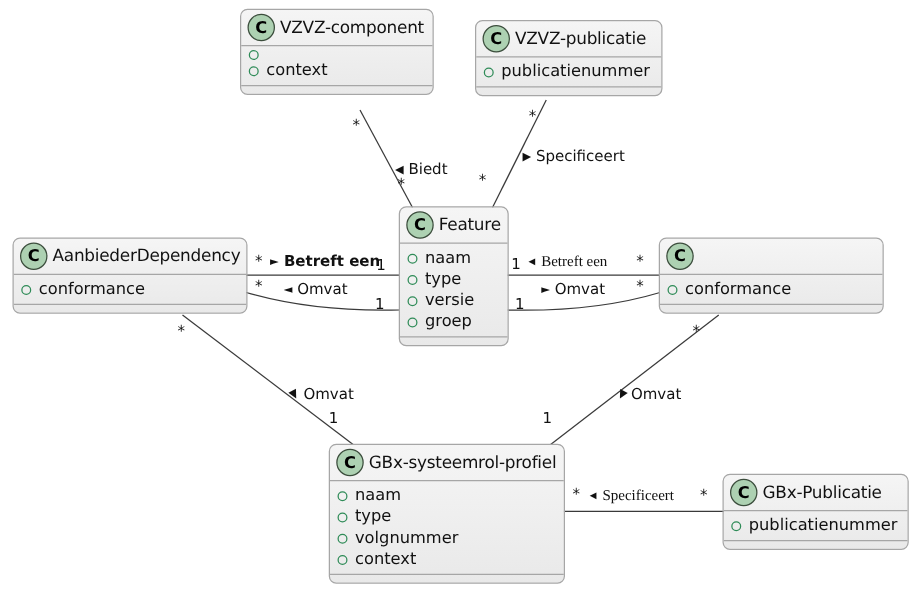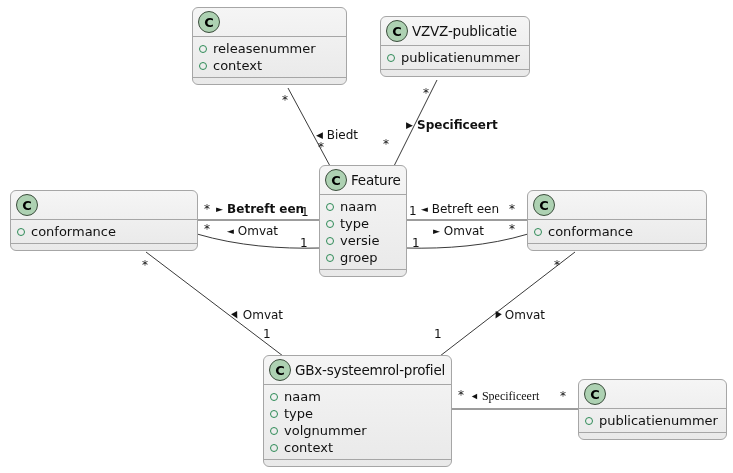--- a/index.html
+++ b/index.html
@@ -31,24 +31,24 @@
   #cls-gbx-publicatie{left:578px;top:379px;min-width:149px;}
 
   .edge-label{position:absolute;font-size:12px;white-space:nowrap;}
   .mult{position:absolute;font-size:12px;}
   .arr{font-size:9px;display:inline-block;vertical-align:1px;}
   .rot-dl{transform:rotate(-28deg);}  
   .rot-dr{transform:rotate(28deg);}   
 
   
   #lbl-biedt{left:316px;top:128px;}
-  #lbl-spec-top{left:406px;top:118px;font-weight:bold;}
+  #lbl-spec-top{left:418px;top:118px;}
   #lbl-betreft-l{left:216px;top:202px;font-weight:bold;}
   #lbl-omvat-l{left:227px;top:224px;}
-  #lbl-betreft-r{left:421px;top:202px;}
+  #lbl-betreft-r{left:421px;top:202px;font-family:Liberation Serif, serif;}
   #lbl-omvat-r{left:433px;top:224px;}
   #lbl-omvat-dl{left:232px;top:308px;}
   #lbl-omvat-dr{left:494px;top:308px;}
   #lbl-spec-bot{left:470px;top:389px;font-family:Liberation Serif, serif;}
 
   
   #m-biedt-a{left:282px;top:93px;}      #m-biedt-b{left:318px;top:140px;}
   #m-spec-a{left:423px;top:86px;}       #m-spec-b{left:383px;top:137px;}
   #m-betreft-l-a{left:204px;top:202px;} #m-betreft-l-b{left:301px;top:205px;}
   #m-omvat-l-a{left:204px;top:222px;}   #m-omvat-l-b{left:300px;top:236px;}
@@ -71,25 +71,25 @@
     <line x1="406" y1="220" x2="528" y2="220"></line>
     <path d="M406,248 C446,249 488,246 528,234"></path>
     <line x1="146" y1="252" x2="283" y2="356"></line>
     <line x1="575" y1="252" x2="440" y2="356"></line>
     <line x1="451" y1="409" x2="579" y2="409"></line>
   </svg>
 
   <div class="uml-class" id="cls-vzvz-component">
     <div class="uml-header">
       <span class="spot">C</span>
-    </div>
-    <div class="uml-fields">
-      <div class="uml-field">
-          <span class="fdot"></span>
-          <span>releasenummer</span>
+      <span class="uml-name">VZVZ-component</span>
+    </div>
+    <div class="uml-fields">
+      <div class="uml-field">
+          <span class="fdot"></span>
         </div>
       <div class="uml-field">
           <span class="fdot"></span>
           <span>context</span>
         </div>
     </div>
     <div class="uml-methods"></div>
   </div>
 
   <div class="uml-class" id="cls-vzvz-publicatie">
@@ -128,20 +128,21 @@
           <span class="fdot"></span>
           <span>groep</span>
         </div>
     </div>
     <div class="uml-methods"></div>
   </div>
 
   <div class="uml-class" id="cls-aanbieder">
     <div class="uml-header">
       <span class="spot">C</span>
+      <span class="uml-name">AanbiederDependency</span>
     </div>
     <div class="uml-fields">
       <div class="uml-field">
           <span class="fdot"></span>
           <span>conformance</span>
         </div>
     </div>
     <div class="uml-methods"></div>
   </div>
 
@@ -180,20 +181,21 @@
           <span class="fdot"></span>
           <span>context</span>
         </div>
     </div>
     <div class="uml-methods"></div>
   </div>
 
   <div class="uml-class" id="cls-gbx-publicatie">
     <div class="uml-header">
       <span class="spot">C</span>
+      <span class="uml-name">GBx-Publicatie</span>
     </div>
     <div class="uml-fields">
       <div class="uml-field">
           <span class="fdot"></span>
           <span>publicatienummer</span>
         </div>
     </div>
     <div class="uml-methods"></div>
   </div>
 

